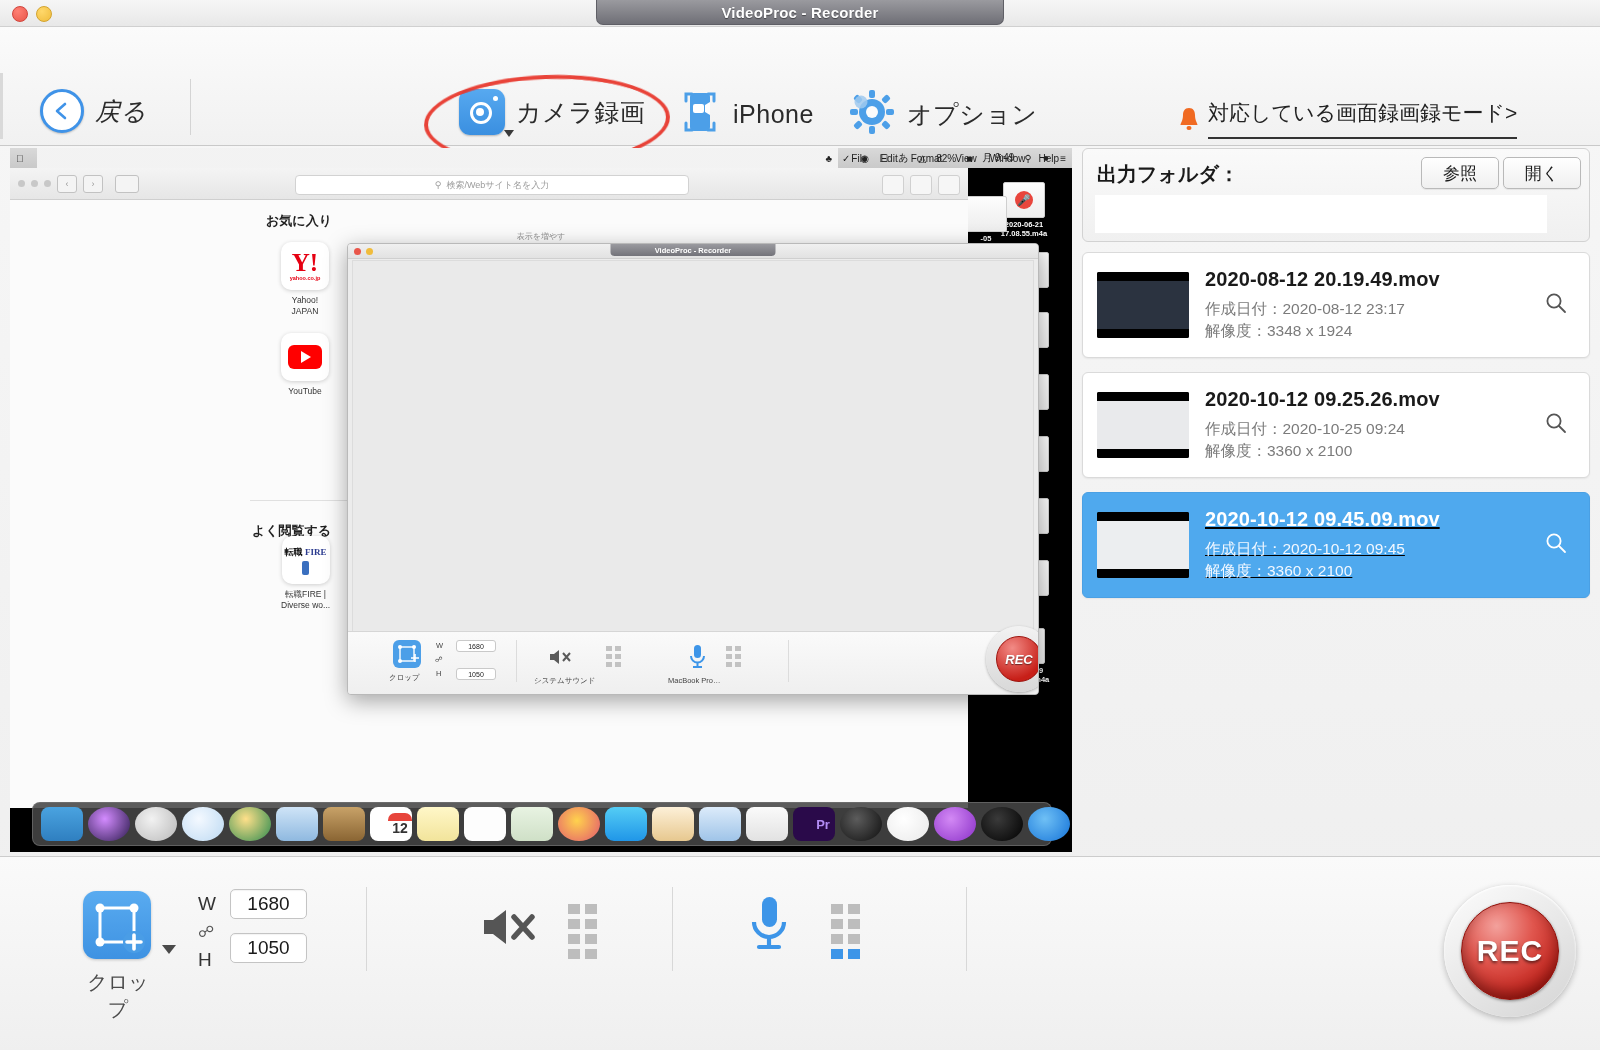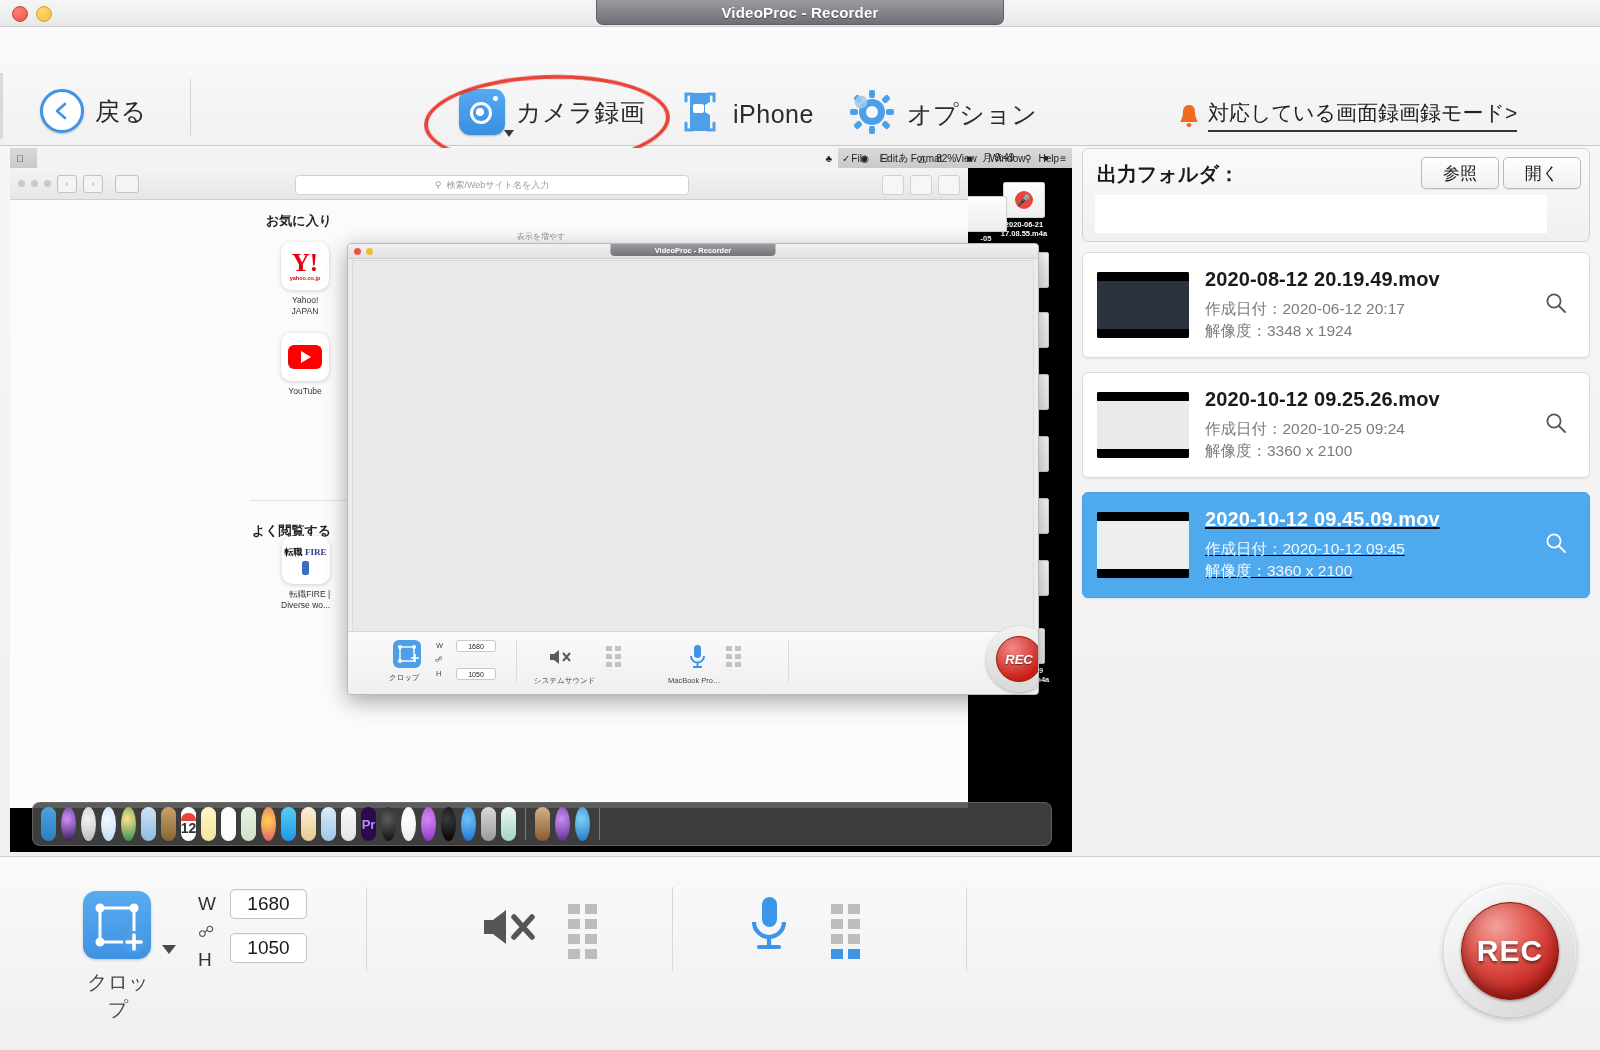--- a/index.html
+++ b/index.html
@@ -50,21 +50,21 @@
     border-left:5px solid transparent;border-right:5px solid transparent;border-top:7px solid #3a3a3a;}
 
   .redring{position:absolute;left:424px;top:48px;width:238px;height:84px;
     border:4px solid #e8352a;border-radius:50%;transform:rotate(-2deg);
     filter:blur(.25px);opacity:.92;pointer-events:none;}
   .redring:before{content:"";position:absolute;left:-3px;top:-2px;right:-3px;bottom:-2px;
     border:2px solid rgba(232,53,42,.55);border-radius:50%;}
 
   .notice{position:absolute;left:1178px;top:72px;display:flex;align-items:center;gap:8px;}
   .bell{width:22px;height:26px;position:relative;}
-  .notice-txt{font-size:21px;color:#222;border-bottom:2px solid #333;padding-bottom:3px;}
+  .notice-txt{font-size:21px;color:#222;border-bottom:2px solid #333;padding-bottom:10px;}
 
   
   .preview{position:absolute;left:10px;top:148px;width:1062px;height:704px;background:#000;overflow:hidden;}
   .mbar{position:absolute;left:0;top:0;width:100%;height:20px;background:linear-gradient(#d9d9d9,#c9c9c9);
     display:flex;align-items:center;font-size:10px;color:#1c1c1c;padding-left:6px;box-sizing:border-box;}
   .mbar .mi{margin-right:13px;}
   .mbar .mi.app{font-weight:bold;}
   .mbar-right{position:absolute;right:6px;top:0;height:20px;display:flex;align-items:center;gap:10px;font-size:10px;color:#222;}
 
   .safari{position:absolute;left:0;top:20px;width:958px;height:640px;background:#fff;}
@@ -77,34 +77,34 @@
   .urlbar{position:absolute;left:285px;top:7px;width:392px;height:18px;background:#fff;border:1px solid #d2d2d2;
     border-radius:4px;display:flex;align-items:center;justify-content:center;gap:5px;color:#9c9c9c;font-size:9px;}
   .tb-r{position:absolute;right:8px;top:7px;display:flex;gap:6px;}
   .tb-r i{display:block;width:20px;height:18px;border:1px solid #d0d0d0;border-radius:3px;background:#f6f6f6;}
 
   .start{position:relative;height:608px;background:#fbfbfb;}
   .sec-title{text-align:center;font-size:13px;font-weight:bold;color:#1f1f1f;padding-top:12px;}
   .fav{position:absolute;left:271px;display:flex;flex-direction:column;align-items:center;}
   .tile{width:48px;height:48px;background:#fff;border-radius:10px;box-shadow:0 1px 4px rgba(0,0,0,.18);
     display:flex;align-items:center;justify-content:center;flex-direction:column;}
-  .tile-cap{font-size:8.5px;color:#333;text-align:right;line-height:1.25;margin-top:5px;}
+  .tile-cap{font-size:8.5px;color:#333;text-align:center;line-height:1.25;margin-top:5px;}
   .divider{position:absolute;left:240px;top:300px;width:110px;height:1px;background:#e0e0e0;}
 
   .desktop-files{position:absolute;left:958px;top:20px;width:104px;height:640px;background:#000;overflow:hidden;}
   .dfile{position:absolute;width:52px;text-align:center;}
   .dfile .ic{width:40px;height:34px;background:linear-gradient(#fdfdfd,#ededed);border:1px solid #cfcfcf;
     margin:0 auto;position:relative;border-radius:2px;}
   .dfile .mic{position:absolute;left:50%;top:50%;transform:translate(-50%,-50%);width:18px;height:18px;
     border-radius:50%;background:#e8453c;color:#fff;font-size:11px;display:flex;align-items:center;justify-content:center;}
   .dfile .nm{font-size:7.5px;color:#fff;line-height:1.25;margin-top:2px;font-weight:bold;}
 
   .dock{position:absolute;left:22px;bottom:6px;width:1020px;height:44px;background:rgba(70,70,70,.88);
     border-radius:8px;border:1px solid rgba(120,120,120,.6);display:flex;align-items:center;gap:5px;padding:0 8px;box-sizing:border-box;}
-  .dicon{width:15px;height:34px;border-radius:8px;flex:0 0 auto;position:relative;}
+  .dicon{width:24px;height:34px;border-radius:8px;flex:0 0 auto;position:relative;padding-left:18px;}
   .dock-sep{width:1px;height:32px;background:rgba(200,200,200,.45);margin:0 4px;}
 
   
   .nested{position:absolute;left:337px;top:95px;width:690px;height:450px;
     background:#ececec;border:1px solid #b9b9b9;border-radius:4px;overflow:hidden;
     box-shadow:0 6px 22px rgba(0,0,0,.35);}
   .n-tb{height:14px;background:linear-gradient(#f0f0f0,#e2e2e2);border-bottom:1px solid #cfcfcf;position:relative;}
   .n-light{position:absolute;top:4px;width:7px;height:7px;border-radius:50%;}
   .n-chip{position:absolute;left:50%;transform:translateX(-50%);top:0;width:165px;height:12px;
     background:linear-gradient(#9a9a9f,#73737a);border-radius:0 0 4px 4px;color:#fff;font-size:7.5px;
@@ -186,21 +186,21 @@
     <div class="lights">
       <div class="light lt-red"></div>
       <div class="light lt-yel"></div>
     </div>
     <div class="titlechip">VideoProc - Recorder</div>
   </div>
 
   <div class="toolbar">
     <div class="tb-edge"></div>
 
-    <div class="tbitem" style="left:40px;top:62px;">
+    <div class="tbitem" style="left:40px;top:62px;font-style:italic;">
       <div class="circ-back">
         <svg width="22" height="22" viewBox="0 0 22 22">
             <path d="M14 4 L6 11 L14 18" fill="none" stroke="#3f93e8" stroke-width="2.6" stroke-linecap="round" stroke-linejoin="round"></path>
           </svg>
       </div>
       <span class="tblabel">戻る</span>
     </div>
 
     <div class="tb-sep"></div>
 
@@ -493,21 +493,21 @@
 
       <div class="fcard">
         <div class="thumb">
           <div class="strip" style="top:0;height:9px;"></div>
           <div class="body" style="background:#2b3340;"></div>
           <div class="strip" style="bottom:0;height:9px;"></div>
         </div>
         <div class="finfo">
           <div class="fname">2020-08-12 20.19.49.mov</div>
           <div class="fmeta">
-            <div>作成日付：2020-06-12 20:17</div>
+            <div>作成日付：2020-08-12 23:17</div>
             <div>解像度：3348 x 1924</div>
           </div>
         </div>
         <span class="mag">
           <svg width="22" height="22" viewBox="0 0 22 22">
               <circle cx="9" cy="9" r="6.6" fill="none" stroke="#555" stroke-width="1.8"></circle>
               <path d="M14 14 L20 20" stroke="#555" stroke-width="1.8" stroke-linecap="round"></path>
             </svg>
         </span>
       </div>

